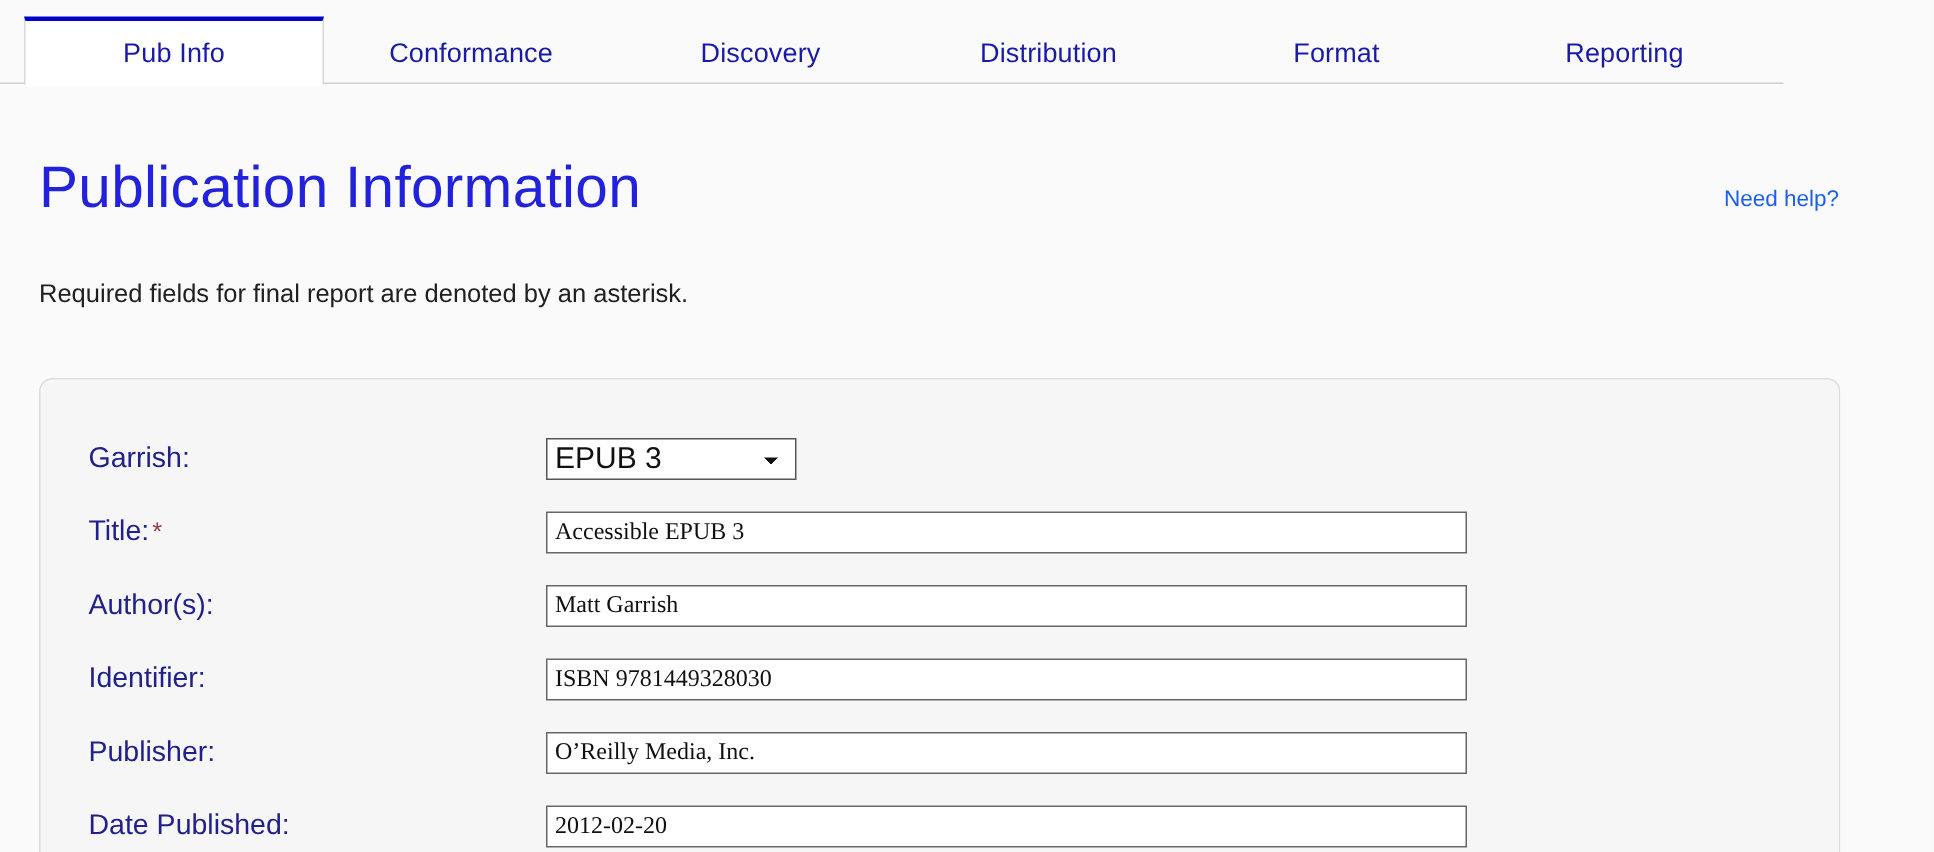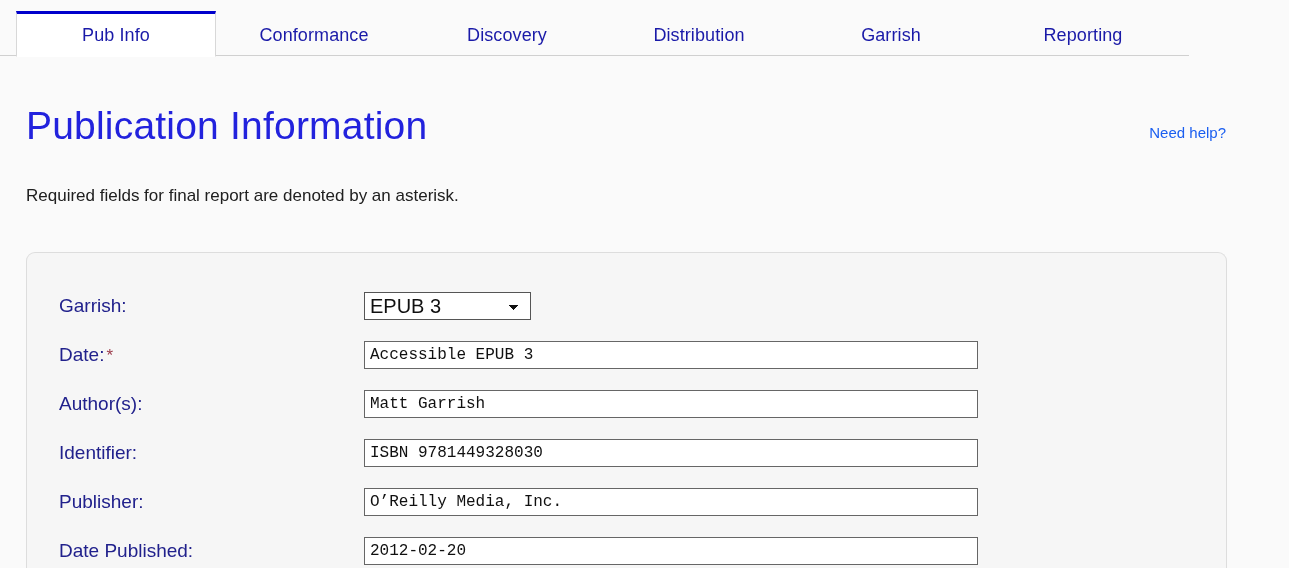--- a/index.html
+++ b/index.html
@@ -156,21 +156,21 @@
       calc(100% - 16px) 12px,
       calc(100% - 11px) 12px;
     background-size: 5px 5px, 5px 5px;
     background-repeat: no-repeat;
     cursor: pointer;
   }
   input.fld-text {
     box-sizing: border-box;
     width: 614px;
     height: 28px;
-    font-family: Liberation Mono, monospace;
+    font-family: Liberation Serif, serif;
     font-size: 16px;
     color: #101010;
     background: #ffffff;
     border: 1px solid #666666;
     border-radius: 0;
     padding: 1px 5px;
   }
 </style>
 </head>
 <body>
@@ -183,21 +183,21 @@
     <div class="tab inactive tab-conformance">
       <span>Conformance</span>
     </div>
     <div class="tab inactive tab-discovery">
       <span>Discovery</span>
     </div>
     <div class="tab inactive tab-distribution">
       <span>Distribution</span>
     </div>
     <div class="tab inactive tab-result">
-      <span>Garrish</span>
+      <span>Format</span>
     </div>
     <div class="tab inactive tab-reporting">
       <span>Reporting</span>
     </div>
   </div>
 </div>
 
 <div class="page-head">
   <h1 class="page-title">Publication Information</h1>
   <a class="need-help" href="#">Need help?</a>
@@ -212,21 +212,21 @@
     </div>
     <div class="field-control">
       <select class="fld-select">
         <option>EPUB 3</option>
       </select>
     </div>
   </div>
 
   <div class="field-row">
     <div class="field-label">
-      <span>Date:</span><span class="req-star">*</span>
+      <span>Title:</span><span class="req-star">*</span>
     </div>
     <div class="field-control">
       <input class="fld-text" type="text" value="Accessible EPUB 3" style="">
     </div>
   </div>
 
   <div class="field-row">
     <div class="field-label">
       <span>Author(s):</span>
     </div>

